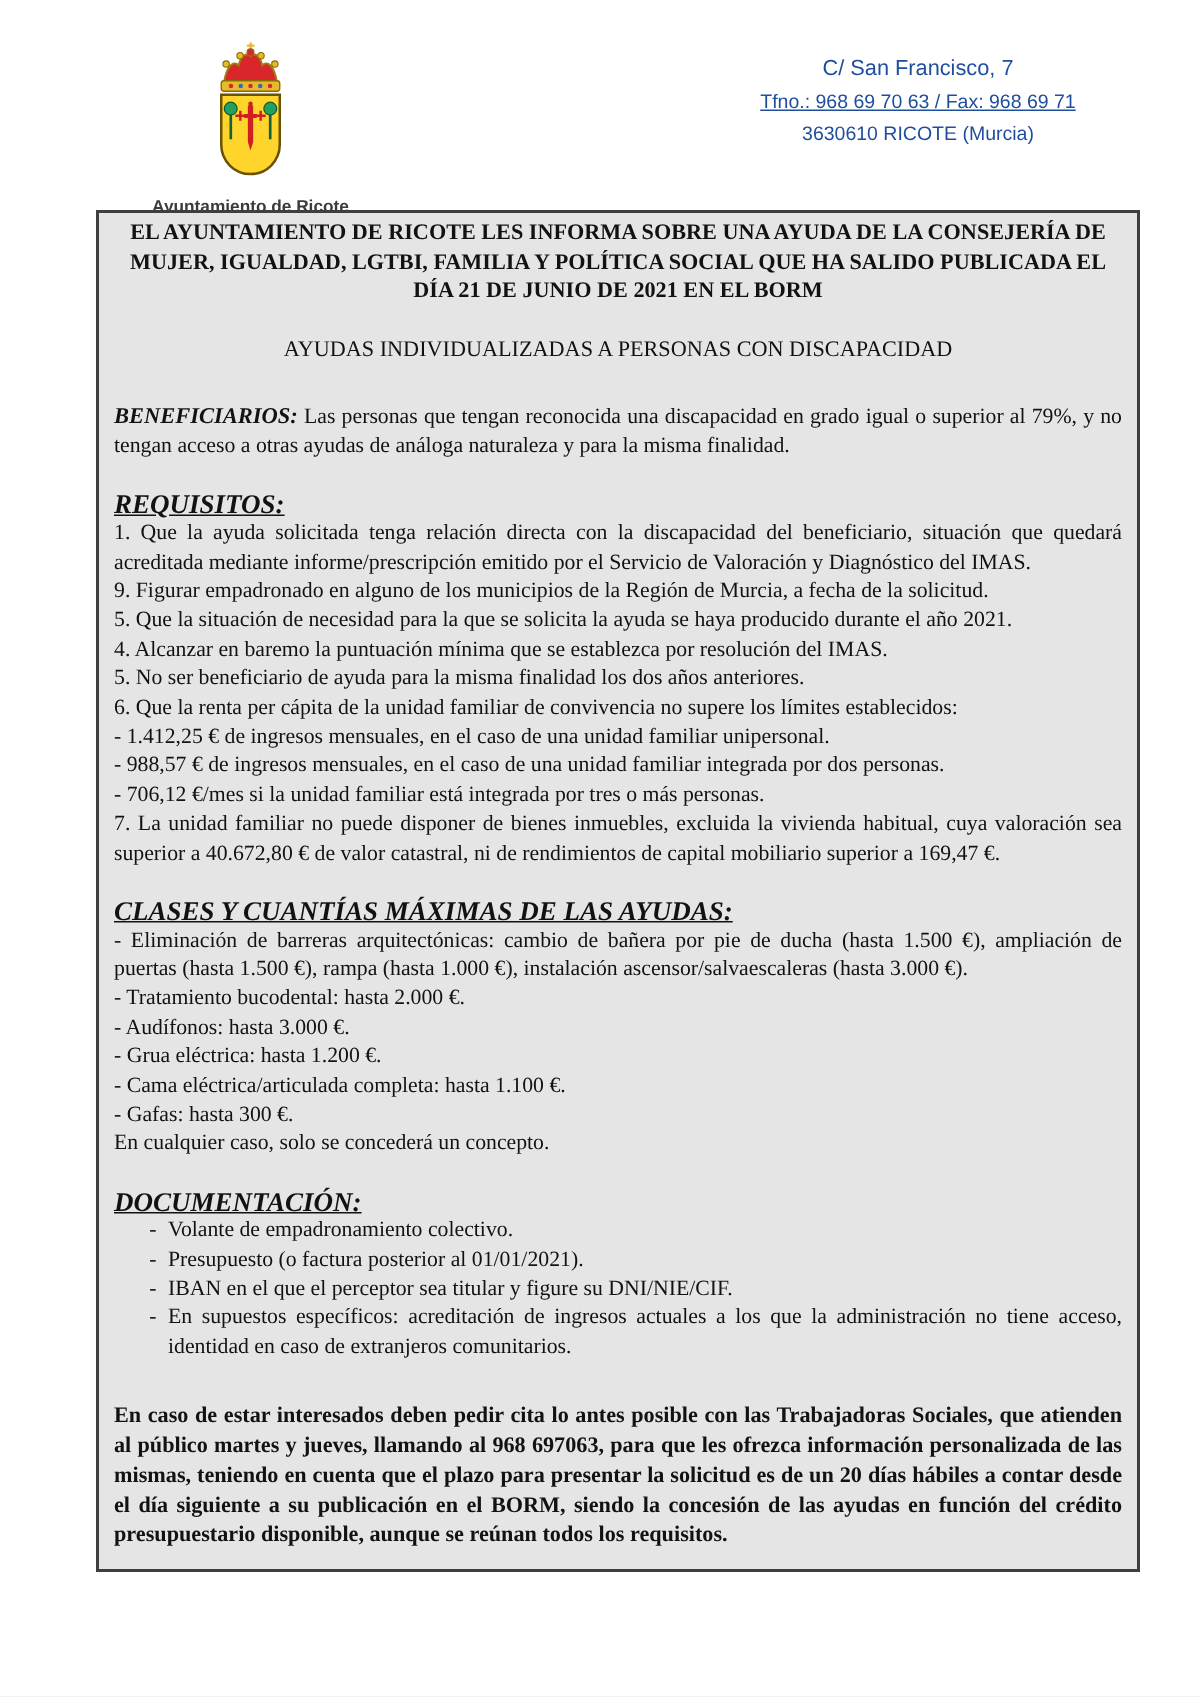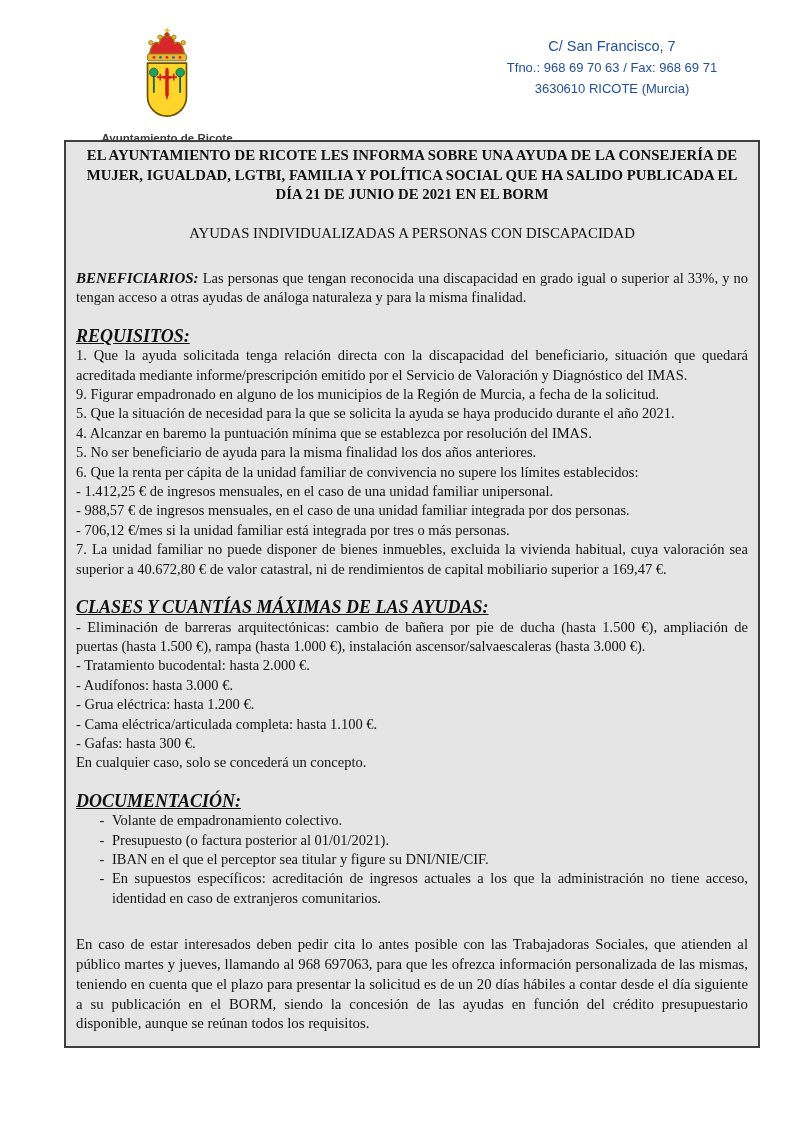--- a/index.html
+++ b/index.html
@@ -21,21 +21,21 @@
     font-weight: 700; font-size: 11.5px; color: #3b3b3b;
     margin-top: 2px; white-space: nowrap;
   }
   .contact {
     position: absolute; right: 38px; top: 38px; width: 300px;
     text-align: center;
     font-family: "Liberation Sans", sans-serif;
     color: #1f4e9e;
   }
   .contact .l1 { font-size: 14.5px; margin-bottom: 6px; }
-  .contact .l2 { font-size: 13px; margin-bottom: 6px; }
+  .contact .l2 { font-size: 13px; margin-bottom: 6px; text-decoration: underline; }
   .contact .l3 { font-size: 13px; }
 
   
   .doc-box {
     position: absolute; left: 64px; top: 140px;
     width: 672px;
     border: 2px solid #3f3f3f;
     padding: 4px 10px 12px 10px;
     box-sizing: content-box;
     background: #e5e5e5;
@@ -63,21 +63,21 @@
   }
   .inline-heading {
     font-weight: bold; font-style: italic; 
     font-size: 15px;
   }
   .benef { margin-top: 0; }
   .doc-item { display: flex; font-size: 14.5px; line-height: 19.4px; margin: 0; }
   .doc-item .dash { flex: none; width: 20px; margin-left: 16px; text-align: center; }
   .doc-item .txt { flex: 1; text-align: justify; }
   .closing {
-    font-weight: normal;
+    font-weight: bold;
     font-size: 14.8px; line-height: 19.8px;
     text-align: justify;
     margin: 27px 0 0 0;
   }
 </style>
 </head>
 <body>
 
 <div class="letterhead">
   <div class="brand">
@@ -122,21 +122,21 @@
     <div class="l1">C/ San Francisco, 7</div>
     <div class="l2">Tfno.: 968 69 70 63 / Fax: 968 69 71</div>
     <div class="l3">3630610 RICOTE (Murcia)</div>
   </div>
 </div>
 
 <div class="doc-box">
   <p class="title">EL AYUNTAMIENTO DE RICOTE LES INFORMA SOBRE UNA AYUDA DE LA CONSEJERÍA DE MUJER, IGUALDAD, LGTBI, FAMILIA Y POLÍTICA SOCIAL QUE HA SALIDO PUBLICADA EL DÍA 21 DE JUNIO DE 2021 EN EL BORM</p>
   <p class="subtitle">AYUDAS INDIVIDUALIZADAS A PERSONAS CON DISCAPACIDAD</p>
 
-  <p class="para benef"><span class="inline-heading">BENEFICIARIOS:</span> <span>Las personas que tengan reconocida una discapacidad en grado igual o superior al 33%, y no tengan acceso a otras ayudas de análoga naturaleza y para la misma finalidad.</span></p>
+  <p class="para benef"><span class="inline-heading">BENEFICIARIOS:</span> <span>Las personas que tengan reconocida una discapacidad en grado igual o superior al 79%, y no tengan acceso a otras ayudas de análoga naturaleza y para la misma finalidad.</span></p>
 
   <span class="sec-heading">REQUISITOS:</span>
   <p class="para">1.  Que la ayuda solicitada tenga relación directa con la discapacidad del beneficiario, situación que quedará acreditada mediante informe/prescripción emitido por el Servicio de Valoración y Diagnóstico del IMAS.</p>
   <p class="para">9. Figurar empadronado en alguno de los municipios de la Región de Murcia, a fecha de la solicitud.</p>
   <p class="para">5. Que la situación de necesidad para la que se solicita la ayuda se haya producido durante el año 2021.</p>
   <p class="para">4. Alcanzar en baremo la puntuación mínima que se establezca por resolución del IMAS.</p>
   <p class="para">5. No ser beneficiario de ayuda para la misma finalidad los dos años anteriores.</p>
   <p class="para">6. Que la renta per cápita de la unidad familiar de convivencia no supere los límites establecidos:</p>
   <p class="para">- 1.412,25 € de ingresos mensuales, en el caso de una unidad familiar unipersonal.</p>
   <p class="para">- 988,57 € de ingresos mensuales, en el caso de una unidad familiar integrada por dos personas.</p>

